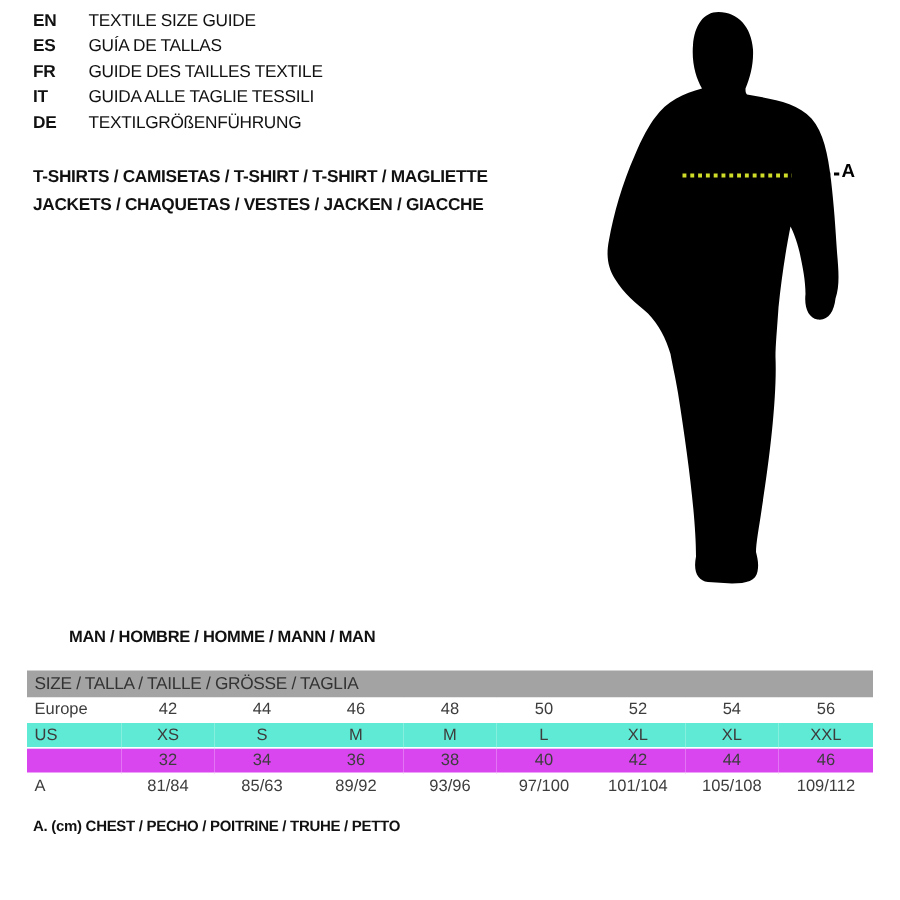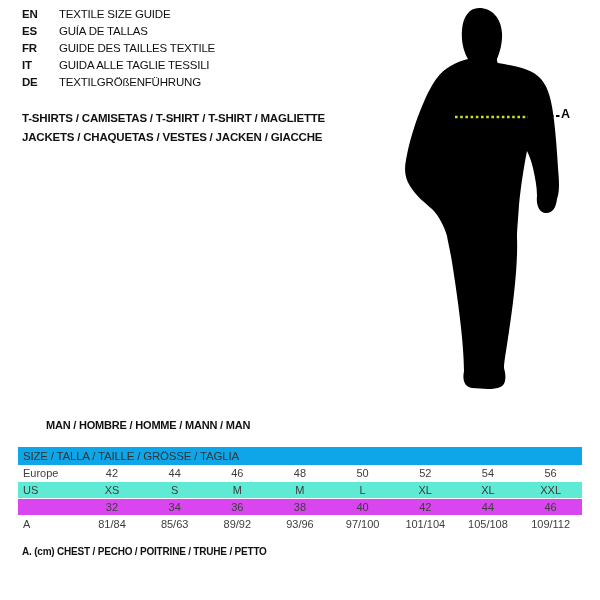--- a/index.html
+++ b/index.html
@@ -33,21 +33,21 @@
     font-weight:bold;font-size:11px;letter-spacing:-0.2px;margin-left:24px;
   }
 
   
   .size-table{
     position:absolute;left:18px;top:447px;width:564px;
     border-collapse:collapse;table-layout:fixed;
     font-size:11px;color:#3d3d3d;
   }
   .size-table th.tbl-header{
-    background:#0ea5e9;color:#333;font-weight:normal;
+    background:#a3a3a3;color:#333;font-weight:normal;
     text-align:left;height:18px;padding:0 0 0 5px;
     font-size:11.5px;letter-spacing:-0.2px;white-space:nowrap;
   }
   .size-table td{height:16px;padding:0;text-align:center;vertical-align:middle;line-height:16px;}
   .size-table td.row-label{text-align:left;padding-left:5px;width:76px;}
   .size-table tr.row-0 td{background:#ffffff;}
   .size-table tr.row-1 td{background:#5eead4;border-top:1px solid #fff;border-bottom:1px solid #fff;}
   .size-table tr.row-2 td{background:#d946ef;border-bottom:1px solid #fff;}
   .size-table tr.row-3 td{background:#ffffff;}
 

